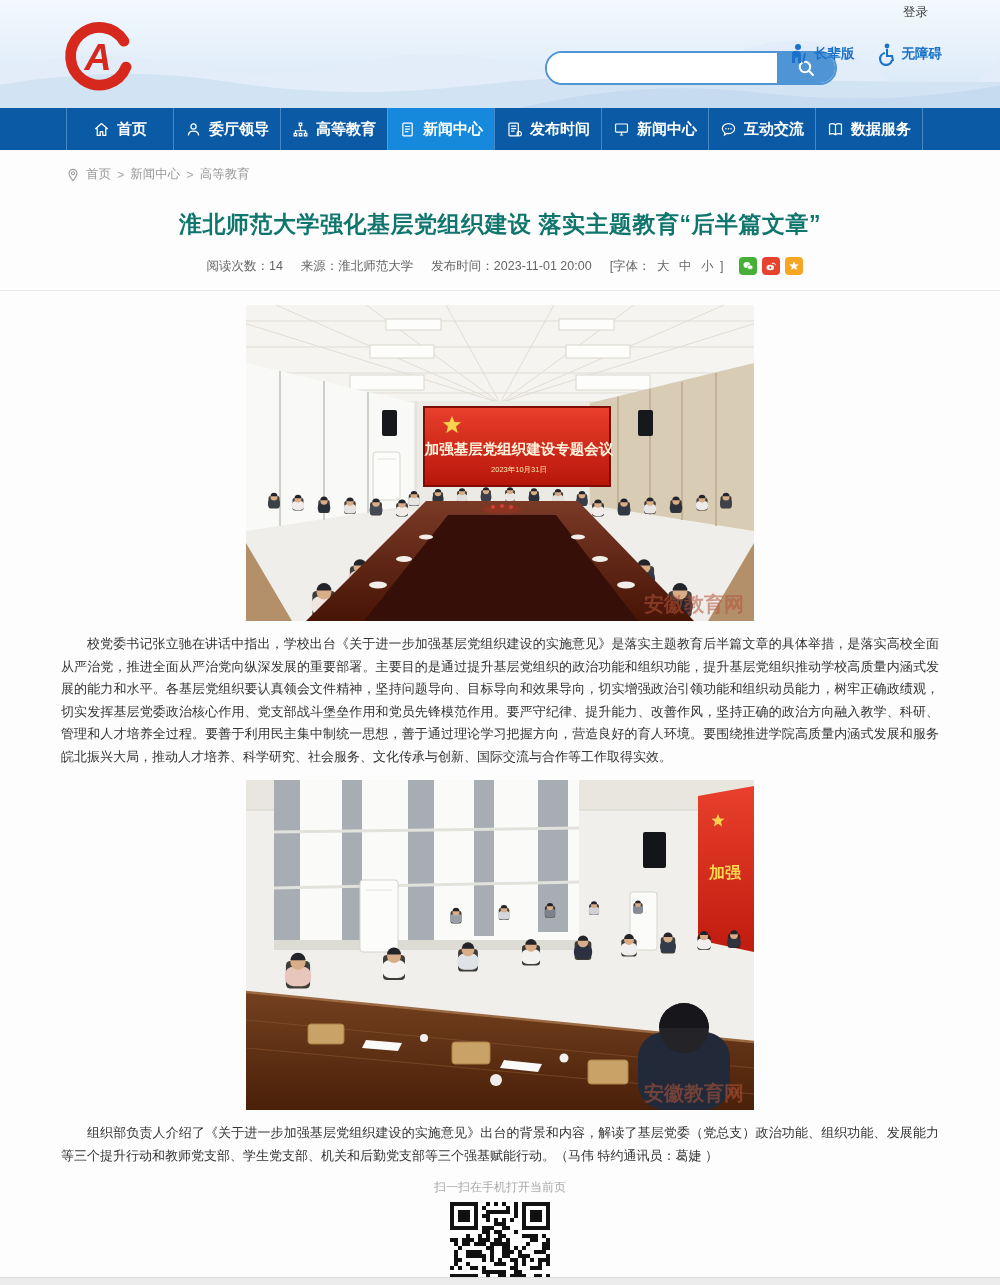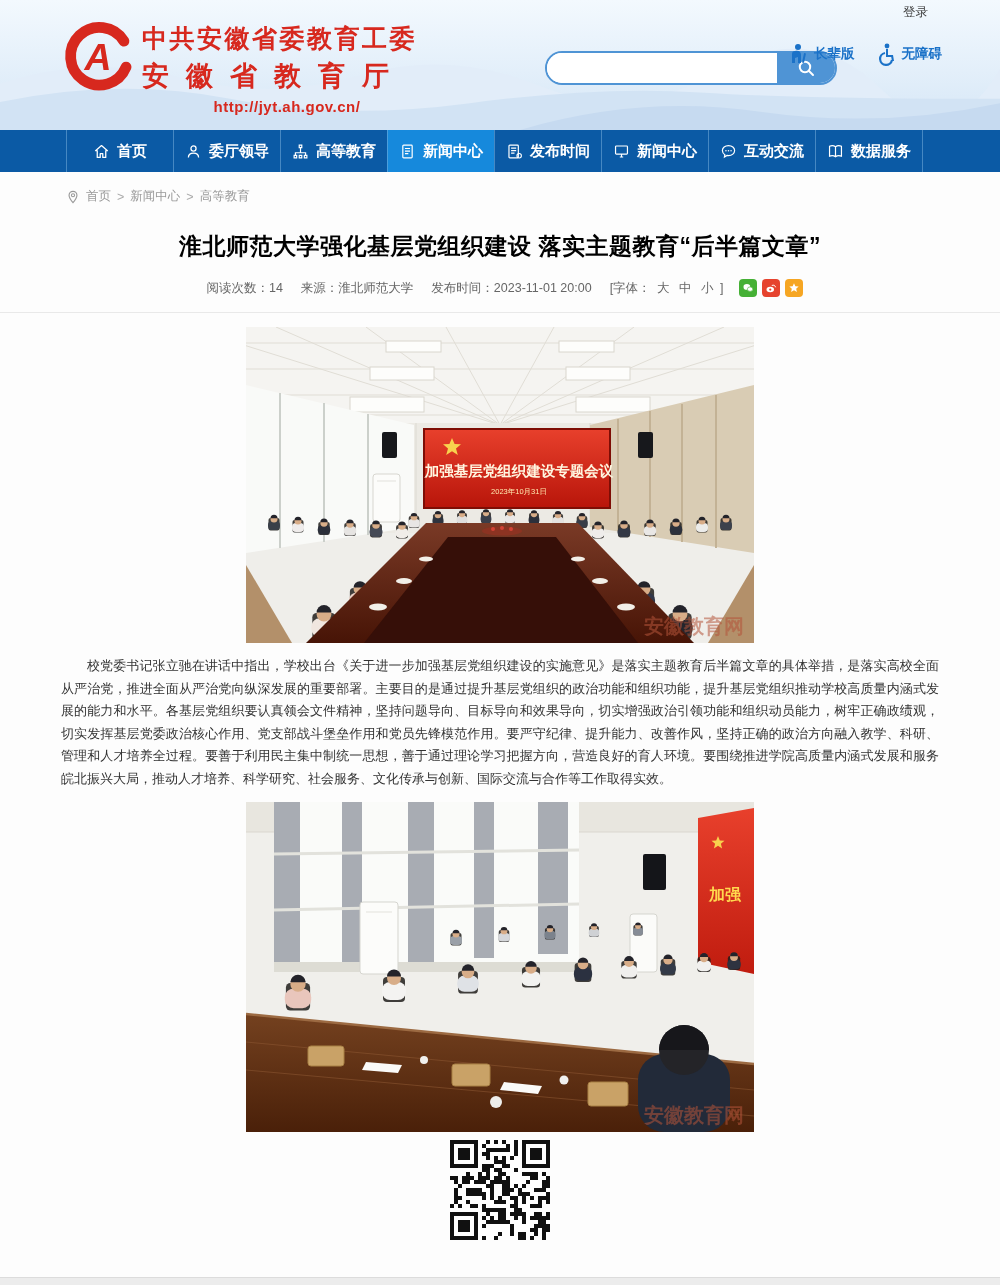--- a/index.html
+++ b/index.html
@@ -1,20 +1,20 @@
 <!DOCTYPE html>
 <html><head>
 <meta charset="utf-8">
 <style>
   html,body{margin:0;padding:0;}
   body{font-family:"Liberation Sans","DejaVu Sans",sans-serif;background:#fff;}
   .page{position:relative;width:1000px;height:1285px;overflow:hidden;background:#fdfdfd;margin:0 auto;}
 
   
-  .topbar{position:relative;height:130px;background:linear-gradient(180deg,#f3f9fe 0%,#e3effa 55%,#d5e6f6 100%);overflow:hidden;}
+  .topbar{position:relative;height:108px;background:linear-gradient(180deg,#f3f9fe 0%,#e3effa 55%,#d5e6f6 100%);overflow:hidden;}
   .mountains{position:absolute;left:0;top:0;width:100%;height:100%;}
   .login{position:absolute;top:4px;right:72px;font-size:12.5px;color:#3a3a3a;text-decoration:none;z-index:3;}
   .logo{position:absolute;left:62px;top:18px;display:flex;z-index:2;}
   .logo-mark{width:72px;height:78px;margin-right:8px;}
   .logo-text{padding-top:4px;}
   .logo-line1{font-size:25px;font-weight:bold;color:#d7281e;letter-spacing:2.5px;white-space:nowrap;}
   .logo-line2{font-size:27px;font-weight:bold;color:#d7281e;letter-spacing:17px;white-space:nowrap;margin-top:3px;}
   .logo-url{font-size:15px;font-weight:bold;color:#d7281e;text-align:center;width:290px;margin-top:4px;letter-spacing:.5px;}
   .search{position:absolute;left:545px;top:51px;width:288px;height:30px;border:2px solid #4f94d5;border-radius:17px;background:#fff;display:flex;overflow:hidden;z-index:2;}
   .search input{flex:1;border:none;outline:none;padding:0 12px;font-size:14px;background:#fff;}
@@ -29,21 +29,21 @@
   .nav-item:last-child{border-right:1px solid rgba(120,175,220,.55);}
   .nav-item.active{background:#1689dc;}
   .nav-item svg{flex:none;}
 
   
   .crumb{margin:16px 0 0 66px;font-size:12.5px;color:#999;display:flex;align-items:center;gap:6px;}
   .crumb a{color:#999;text-decoration:none;cursor:pointer;}
   .crumb .sep{color:#aaa;}
 
   
-  .title{margin:26px 60px 0;text-align:center;font-size:23px;font-weight:bold;color:#000000;letter-spacing:.5px;}
+  .title{margin:26px 60px 0;text-align:center;font-size:23px;font-weight:bold;color:#0f766e;letter-spacing:.5px;}
   .meta{margin-top:17px;display:flex;justify-content:center;align-items:center;font-size:12.5px;color:#666;}
   .meta .grp{margin:0 9px;white-space:nowrap;}
   .meta .fs{margin:0 3px;cursor:pointer;}
   .share{display:inline-flex;gap:5px;margin-left:6px;vertical-align:middle;}
   .share .ic{width:18px;height:18px;border-radius:4px;display:flex;align-items:center;justify-content:center;cursor:pointer;}
   .divider{border-bottom:1px solid #e9e9e9;margin-top:15px;}
   .article{width:878px;margin:0 auto;padding-top:6px;}
   .article p{font-size:13px;line-height:22.5px;color:#333;text-align:justify;text-indent:2em;margin:12px 0;}
   .photo{display:block;margin:8px auto;background:#eee;}
 
@@ -65,25 +65,20 @@
       <path d="M520,121 Q640,88 760,104 T 1000,96 V121 Z" fill="#c6daf0"></path>
     </svg>
 
     <a class="login">登录</a>
 
     <div class="logo">
       <svg class="logo-mark" viewBox="0 0 100 100">
         <path d="M86 28 A 40 40 0 1 0 89 64" fill="none" stroke="#d7281e" stroke-width="15" stroke-linecap="round"></path>
         <text x="50" y="68" text-anchor="middle" font-size="52" font-weight="bold" font-style="italic" fill="#d7281e">A</text>
       </svg>
-      <div class="logo-text">
-        <div class="logo-line1">中共安徽省委教育工委</div>
-        <div class="logo-line2">安徽省教育厅</div>
-        <div class="logo-url">http://jyt.ah.gov.cn/</div>
-      </div>
     </div>
 
     <div class="search">
       <input class="search-input" placeholder="" style="">
       <button class="search-btn">
         <svg width="20" height="20" viewBox="0 0 20 20">
           <circle cx="9" cy="9" r="5.2" fill="none" stroke="#fff" stroke-width="2"></circle>
           <line x1="13" y1="13" x2="17" y2="17" stroke="#fff" stroke-width="2" stroke-linecap="round"></line>
         </svg>
       </button>
@@ -549,23 +544,25 @@
           <circle cx="318" cy="278" r="4.5" fill="#f0f0ee"></circle>
           <circle cx="250" cy="300" r="6" fill="#eeeeec"></circle>
       </g>
 
       <rect x="392" y="252" width="92" height="78" rx="26" fill="#222a39"></rect>
       <circle cx="438" cy="248" r="25" fill="#242428"></circle>
       <path d="M413 248 a 25 25 0 0 1 50 0 z" fill="#17171b"></path>
       <text x="498" y="320" text-anchor="end" font-size="20" font-weight="bold" fill="#b4543a" opacity=".55">安徽教育网</text>
     </svg>
 
+    <p>组织部负责人介绍了《关于进一步加强基层党组织建设的实施意见》出台的背景和内容，解读了基层党委（党总支）政治功能、组织功能、发展能力等三个提升行动和教师党支部、学生党支部、机关和后勤党支部等三个强基赋能行动。（马伟 特约通讯员：葛婕 ）</p>
   </div>
 
   <div class="qr-wrap">
+    <div class="qr-caption">扫一扫在手机打开当前页</div>
     <svg class="qr-code" id="qr" width="100" height="100" viewBox="0 0 100 100">
       <rect width="100" height="100" fill="#fff"></rect>
     <rect x="0" y="36" width="4" height="4" fill="#111"></rect>
         <rect x="0" y="64" width="4" height="4" fill="#111"></rect>
         <rect x="4" y="36" width="4" height="4" fill="#111"></rect>
         <rect x="4" y="40" width="4" height="4" fill="#111"></rect>
         <rect x="4" y="48" width="4" height="4" fill="#111"></rect>
         <rect x="4" y="52" width="4" height="4" fill="#111"></rect>
         <rect x="4" y="56" width="4" height="4" fill="#111"></rect>
         <rect x="4" y="60" width="4" height="4" fill="#111"></rect>

